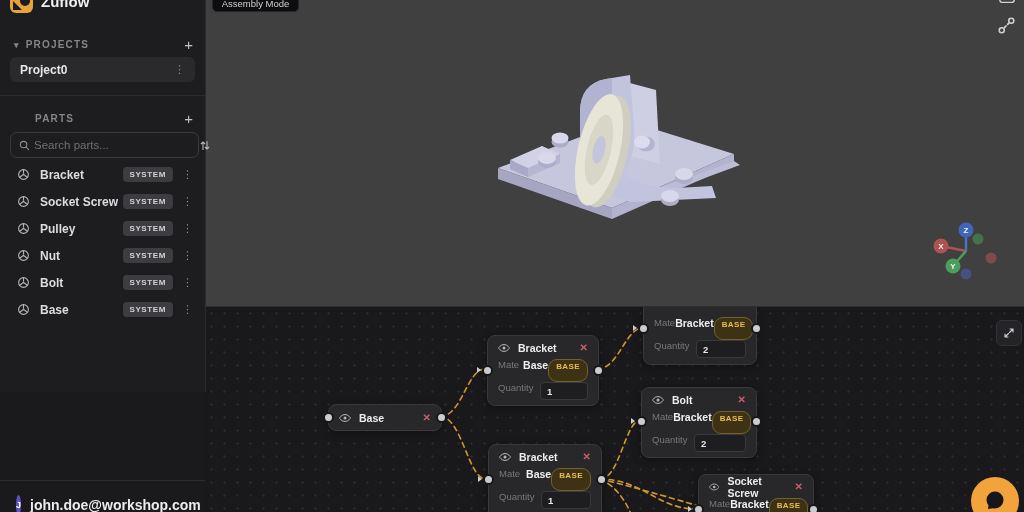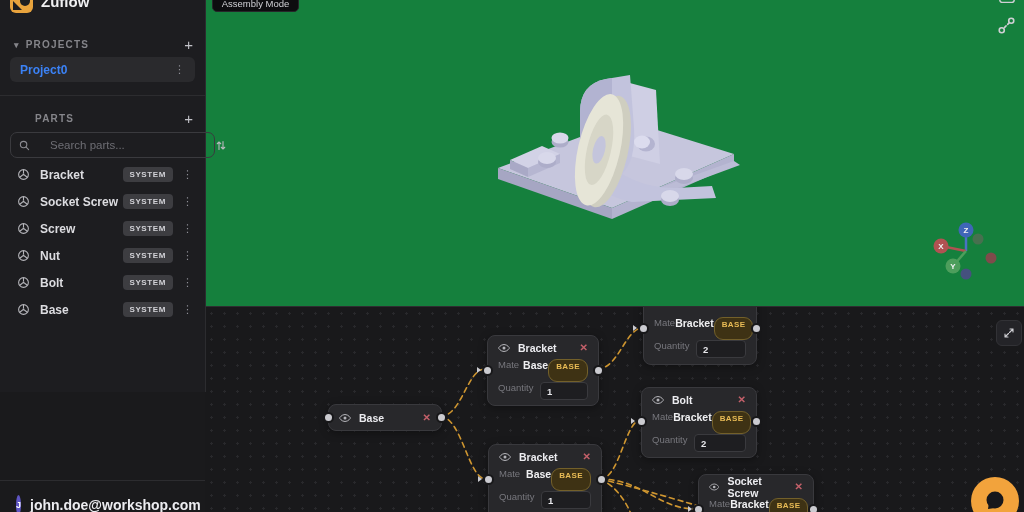--- a/index.html
+++ b/index.html
@@ -12,39 +12,39 @@
   .sidebar{position:absolute;left:0;top:0;width:205px;height:392px;background:#1d1d20;border-right:1px solid #2c2c2f;z-index:5;}
   .logo-row{position:absolute;left:10px;top:-10px;display:flex;align-items:center;gap:8px;}
   .logo-box{width:23px;height:23px;border-radius:6px;background:#e8a33d;position:relative;overflow:hidden;}
   .logo-box .tri{position:absolute;left:3px;bottom:3px;width:0;height:0;border-left:9px solid #1d1d20;border-top:9px solid transparent;}
   .logo-box .cir{position:absolute;right:3px;top:6px;width:10px;height:10px;border-radius:50%;background:#1d1d20;}
   .logo-text{font-size:15px;font-weight:bold;color:#f0f0f2;}
   .sec-header{position:absolute;left:14px;right:12px;display:flex;align-items:center;font-size:10px;font-weight:bold;letter-spacing:1.2px;color:#85858a;}
   .sec-header .chev{font-size:9px;margin-right:6px;color:#85858a;}
   .sec-header .plus{margin-left:auto;font-size:15px;font-weight:normal;color:#c2c2c8;cursor:pointer;letter-spacing:0;}
   .project-item{position:absolute;left:10px;right:10px;top:57px;height:25px;background:#2a2a2d;border-radius:6px;display:flex;align-items:center;padding:0 10px;}
-  .project-item .pname{font-size:12px;font-weight:bold;color:#3b82f6;}
+  .project-item .pname{font-size:12px;font-weight:bold;color:#e5e5e5;}
   .kebab{margin-left:auto;color:#8f8f96;font-size:11px;letter-spacing:0;cursor:pointer;line-height:1;}
   .divider{position:absolute;left:0;right:0;height:1px;background:#2c2c2f;}
   .search-row{position:absolute;left:10px;right:10px;top:132px;height:26px;display:flex;align-items:center;}
-  .search-box{flex:0 0 160px;height:24px;border:1px solid #3a3a3e;border-radius:7px;display:flex;align-items:center;padding:0 8px;gap:18px;background:transparent;}
+  .search-box{flex:0 0 160px;height:24px;border:1px solid #3a3a3e;border-radius:7px;display:flex;align-items:center;padding:0 8px;gap:2px;background:transparent;}
   .search-box input{flex:1;min-width:0;background:transparent;border:none;outline:none;color:#d8d8dc;font-size:11.5px;font-family:"Liberation Sans",sans-serif;}
   .search-box input::placeholder{color:#6e6e74;}
   .sort-btn{margin-left:auto;cursor:pointer;display:flex;align-items:center;}
   .parts-list{position:absolute;left:0;right:0;top:161px;}
   .part-row{height:27px;display:flex;align-items:center;padding:0 12px 0 17px;cursor:default;}
   .part-row .pticon{flex:0 0 13px;display:flex;}
   .part-row .ptname{font-size:12px;font-weight:bold;color:#dcdce0;margin-left:10px;flex:1;}
   .badge-system{font-size:8px;font-weight:bold;letter-spacing:0.6px;color:#d2d2d7;background:#3d3d41;border-radius:4px;padding:3px 7px;}
   .part-row .kebab{margin-left:9px;}
   .user-row{position:absolute;left:0;right:0;top:492px;height:26px;display:flex;align-items:center;padding:0 16px;gap:9px;}
   .avatar{width:20px;height:20px;border-radius:50%;background:#5e55c3;color:#fff;font-size:9px;font-weight:bold;display:flex;align-items:center;justify-content:center;}
   .user-email{font-size:14px;font-weight:bold;color:#ececf0;}
   
-  .viewport{position:absolute;left:205px;top:0;width:819px;height:306px;background:#15803d;overflow:hidden;}
+  .viewport{position:absolute;left:205px;top:0;width:819px;height:306px;background:#404040;overflow:hidden;}
   .assembly-btn{position:absolute;left:7px;top:-13px;width:85px;height:21px;background:#0d0d0f;border:1px solid #26262a;border-radius:5px;color:#d0d0d5;font-size:9.5px;display:flex;align-items:flex-end;justify-content:center;padding-bottom:2px;cursor:pointer;}
   .tr-icons{position:absolute;right:8px;top:-6px;display:flex;flex-direction:column;align-items:center;gap:10px;}
   .icon-btn{cursor:pointer;display:flex;}
   .gizmo{position:absolute;left:723px;top:212px;}
   .gz-label{font-size:8px;font-weight:bold;fill:#f0f0f2;}
   
   .node-panel{position:absolute;left:205px;top:306px;width:819px;height:206px;background:#19191b;border-top:1px solid #2e2e31;overflow:hidden;
     background-image:radial-gradient(circle,#29292c 1px,transparent 1.3px);background-size:13px 13px;}
   .wires{position:absolute;left:0;top:0;pointer-events:none;}
   .node{position:absolute;background:#28282b;border:1px solid #39393d;border-radius:8px;box-shadow:0 2px 8px rgba(0,0,0,0.35);}
@@ -135,21 +135,21 @@
       <span class="kebab">⋮</span>
     </div>
     <div class="part-row">
       <span class="pticon">
           <svg width="13" height="13" viewBox="0 0 24 24">
             <circle cx="12" cy="12" r="9" fill="none" stroke="#b5b5ba" stroke-width="2"></circle>
             <circle cx="12" cy="12" r="2" fill="#b5b5ba"></circle>
             <path d="M12 10 V3.5 M10.5 13 L5 17 M13.5 13 L19 17" stroke="#b5b5ba" stroke-width="2"></path>
           </svg>
         </span>
-      <span class="ptname">Screw</span>
+      <span class="ptname">Pulley</span>
       <span class="badge-system">SYSTEM</span>
       <span class="kebab">⋮</span>
     </div>
     <div class="part-row">
       <span class="pticon">
           <svg width="13" height="13" viewBox="0 0 24 24">
             <circle cx="12" cy="12" r="9" fill="none" stroke="#b5b5ba" stroke-width="2"></circle>
             <circle cx="12" cy="12" r="2" fill="#b5b5ba"></circle>
             <path d="M12 10 V3.5 M10.5 13 L5 17 M13.5 13 L19 17" stroke="#b5b5ba" stroke-width="2"></path>
           </svg>

